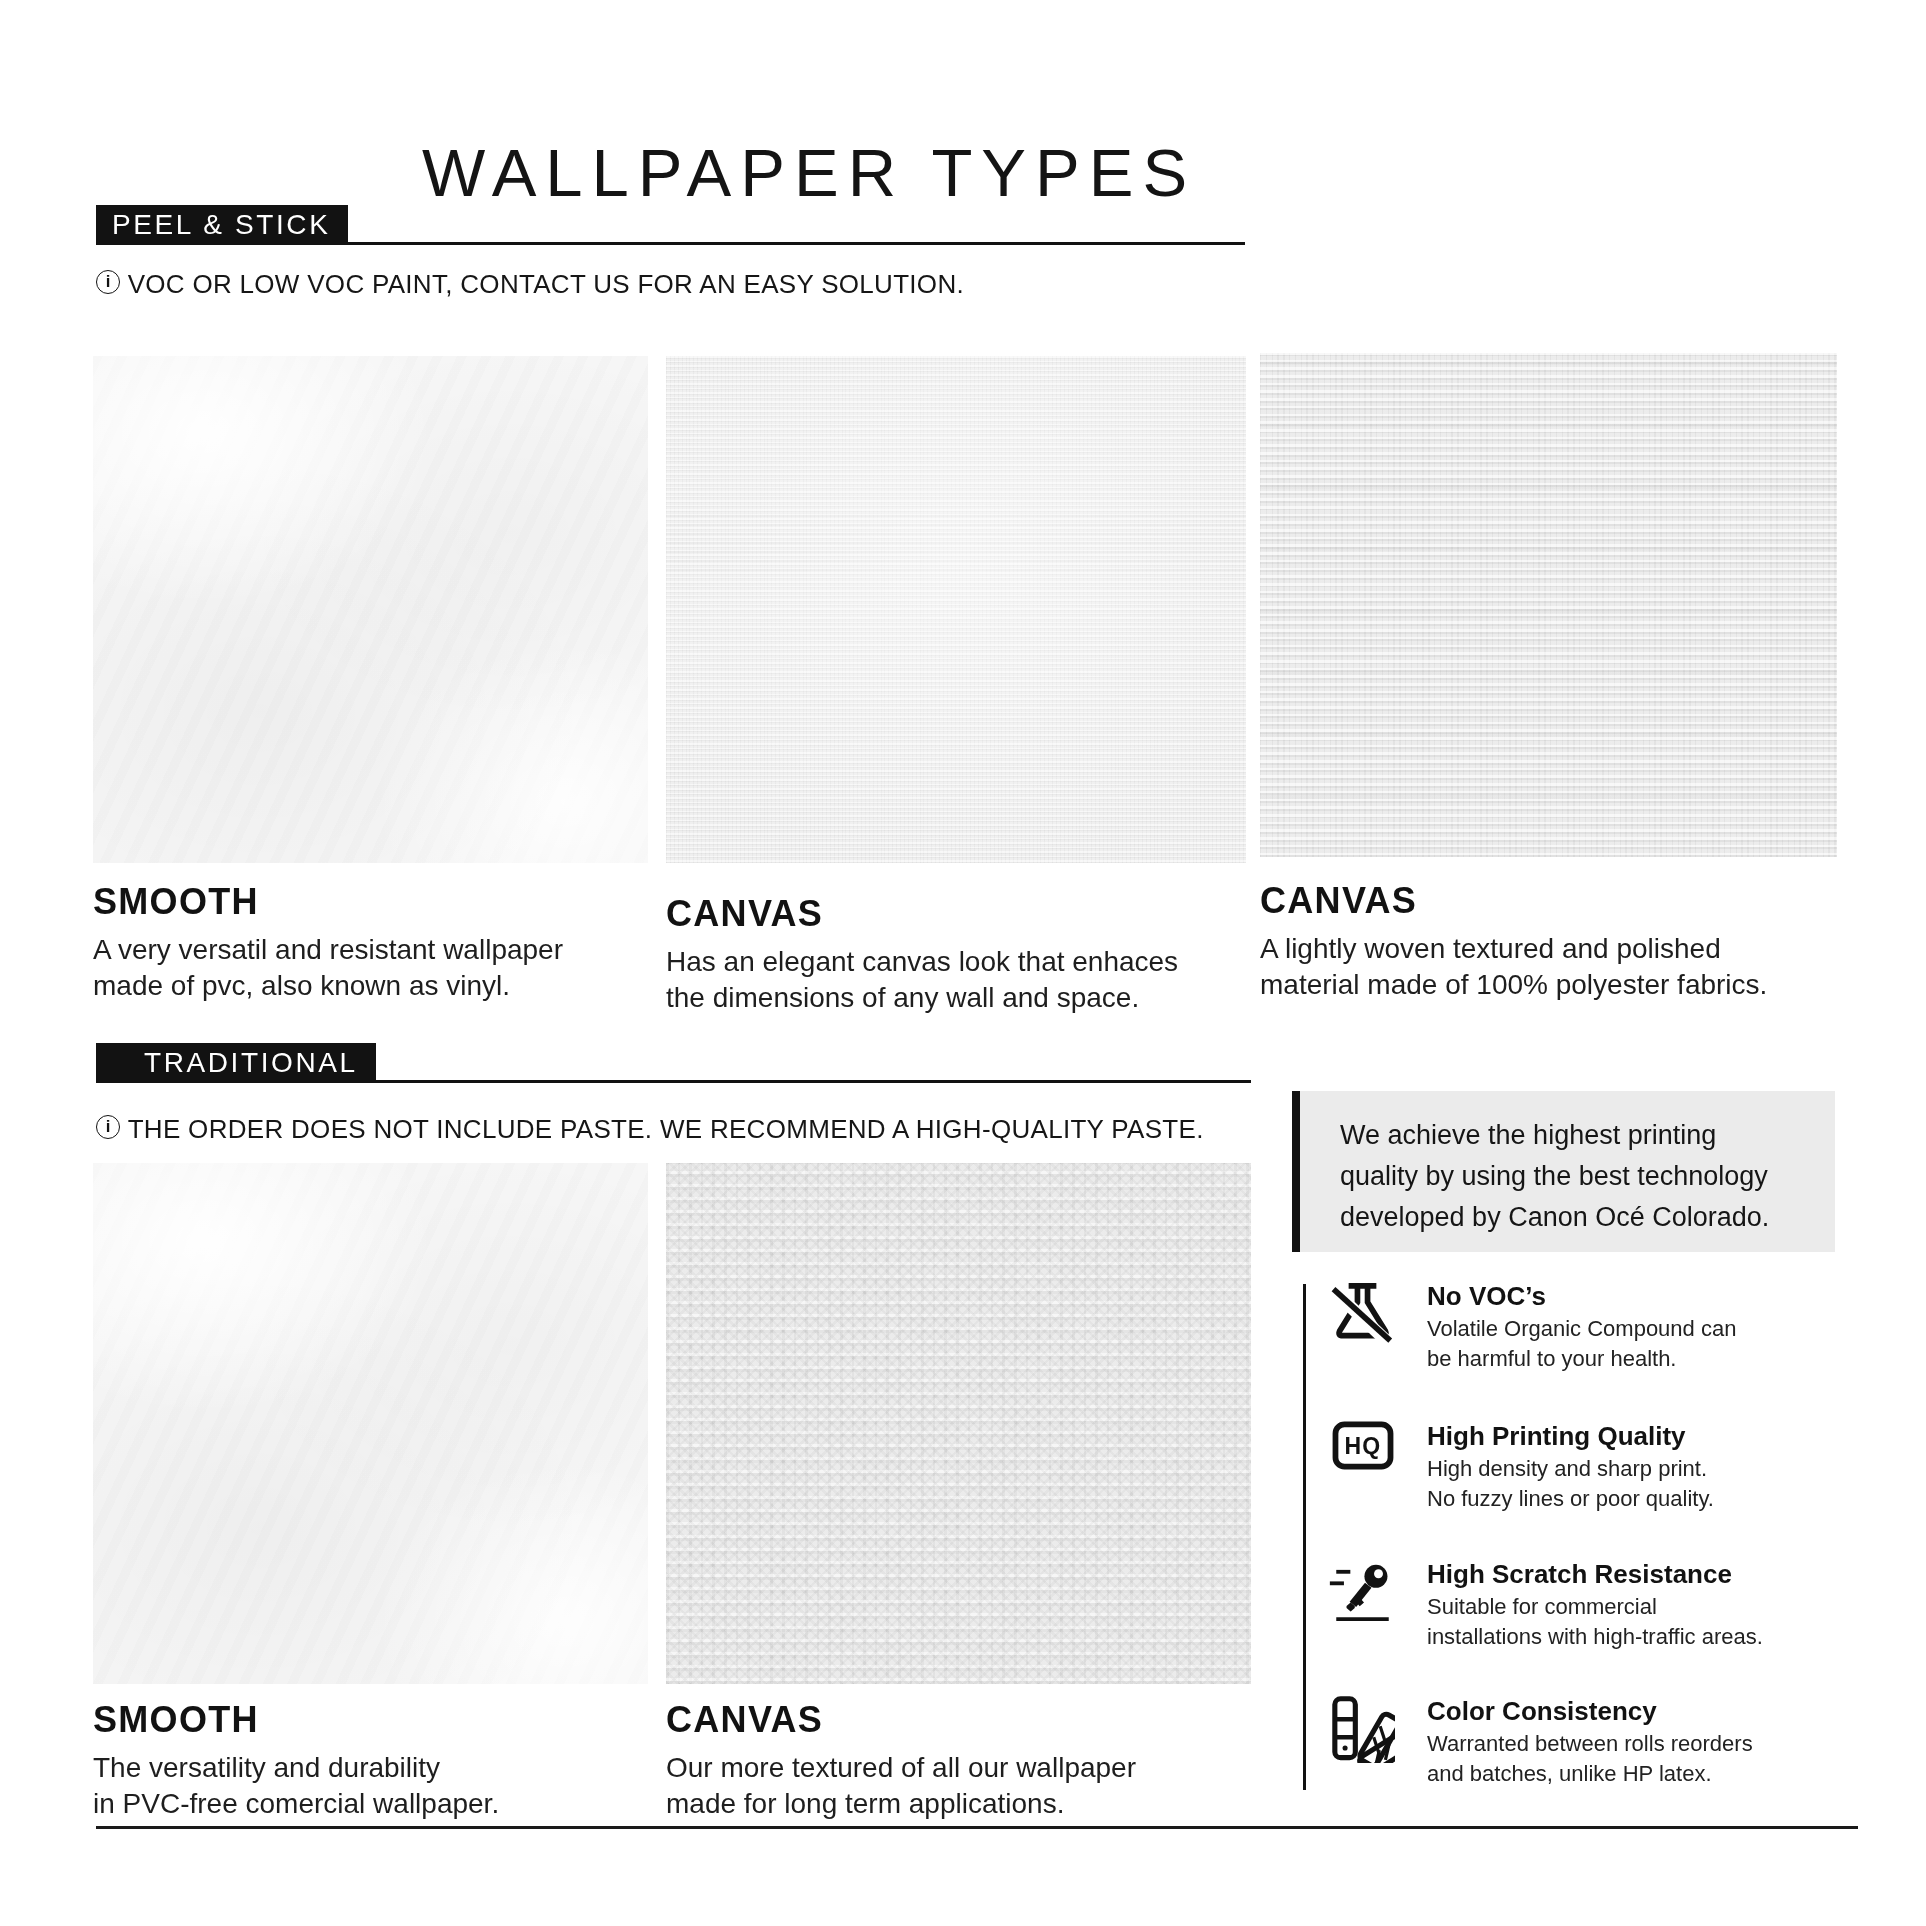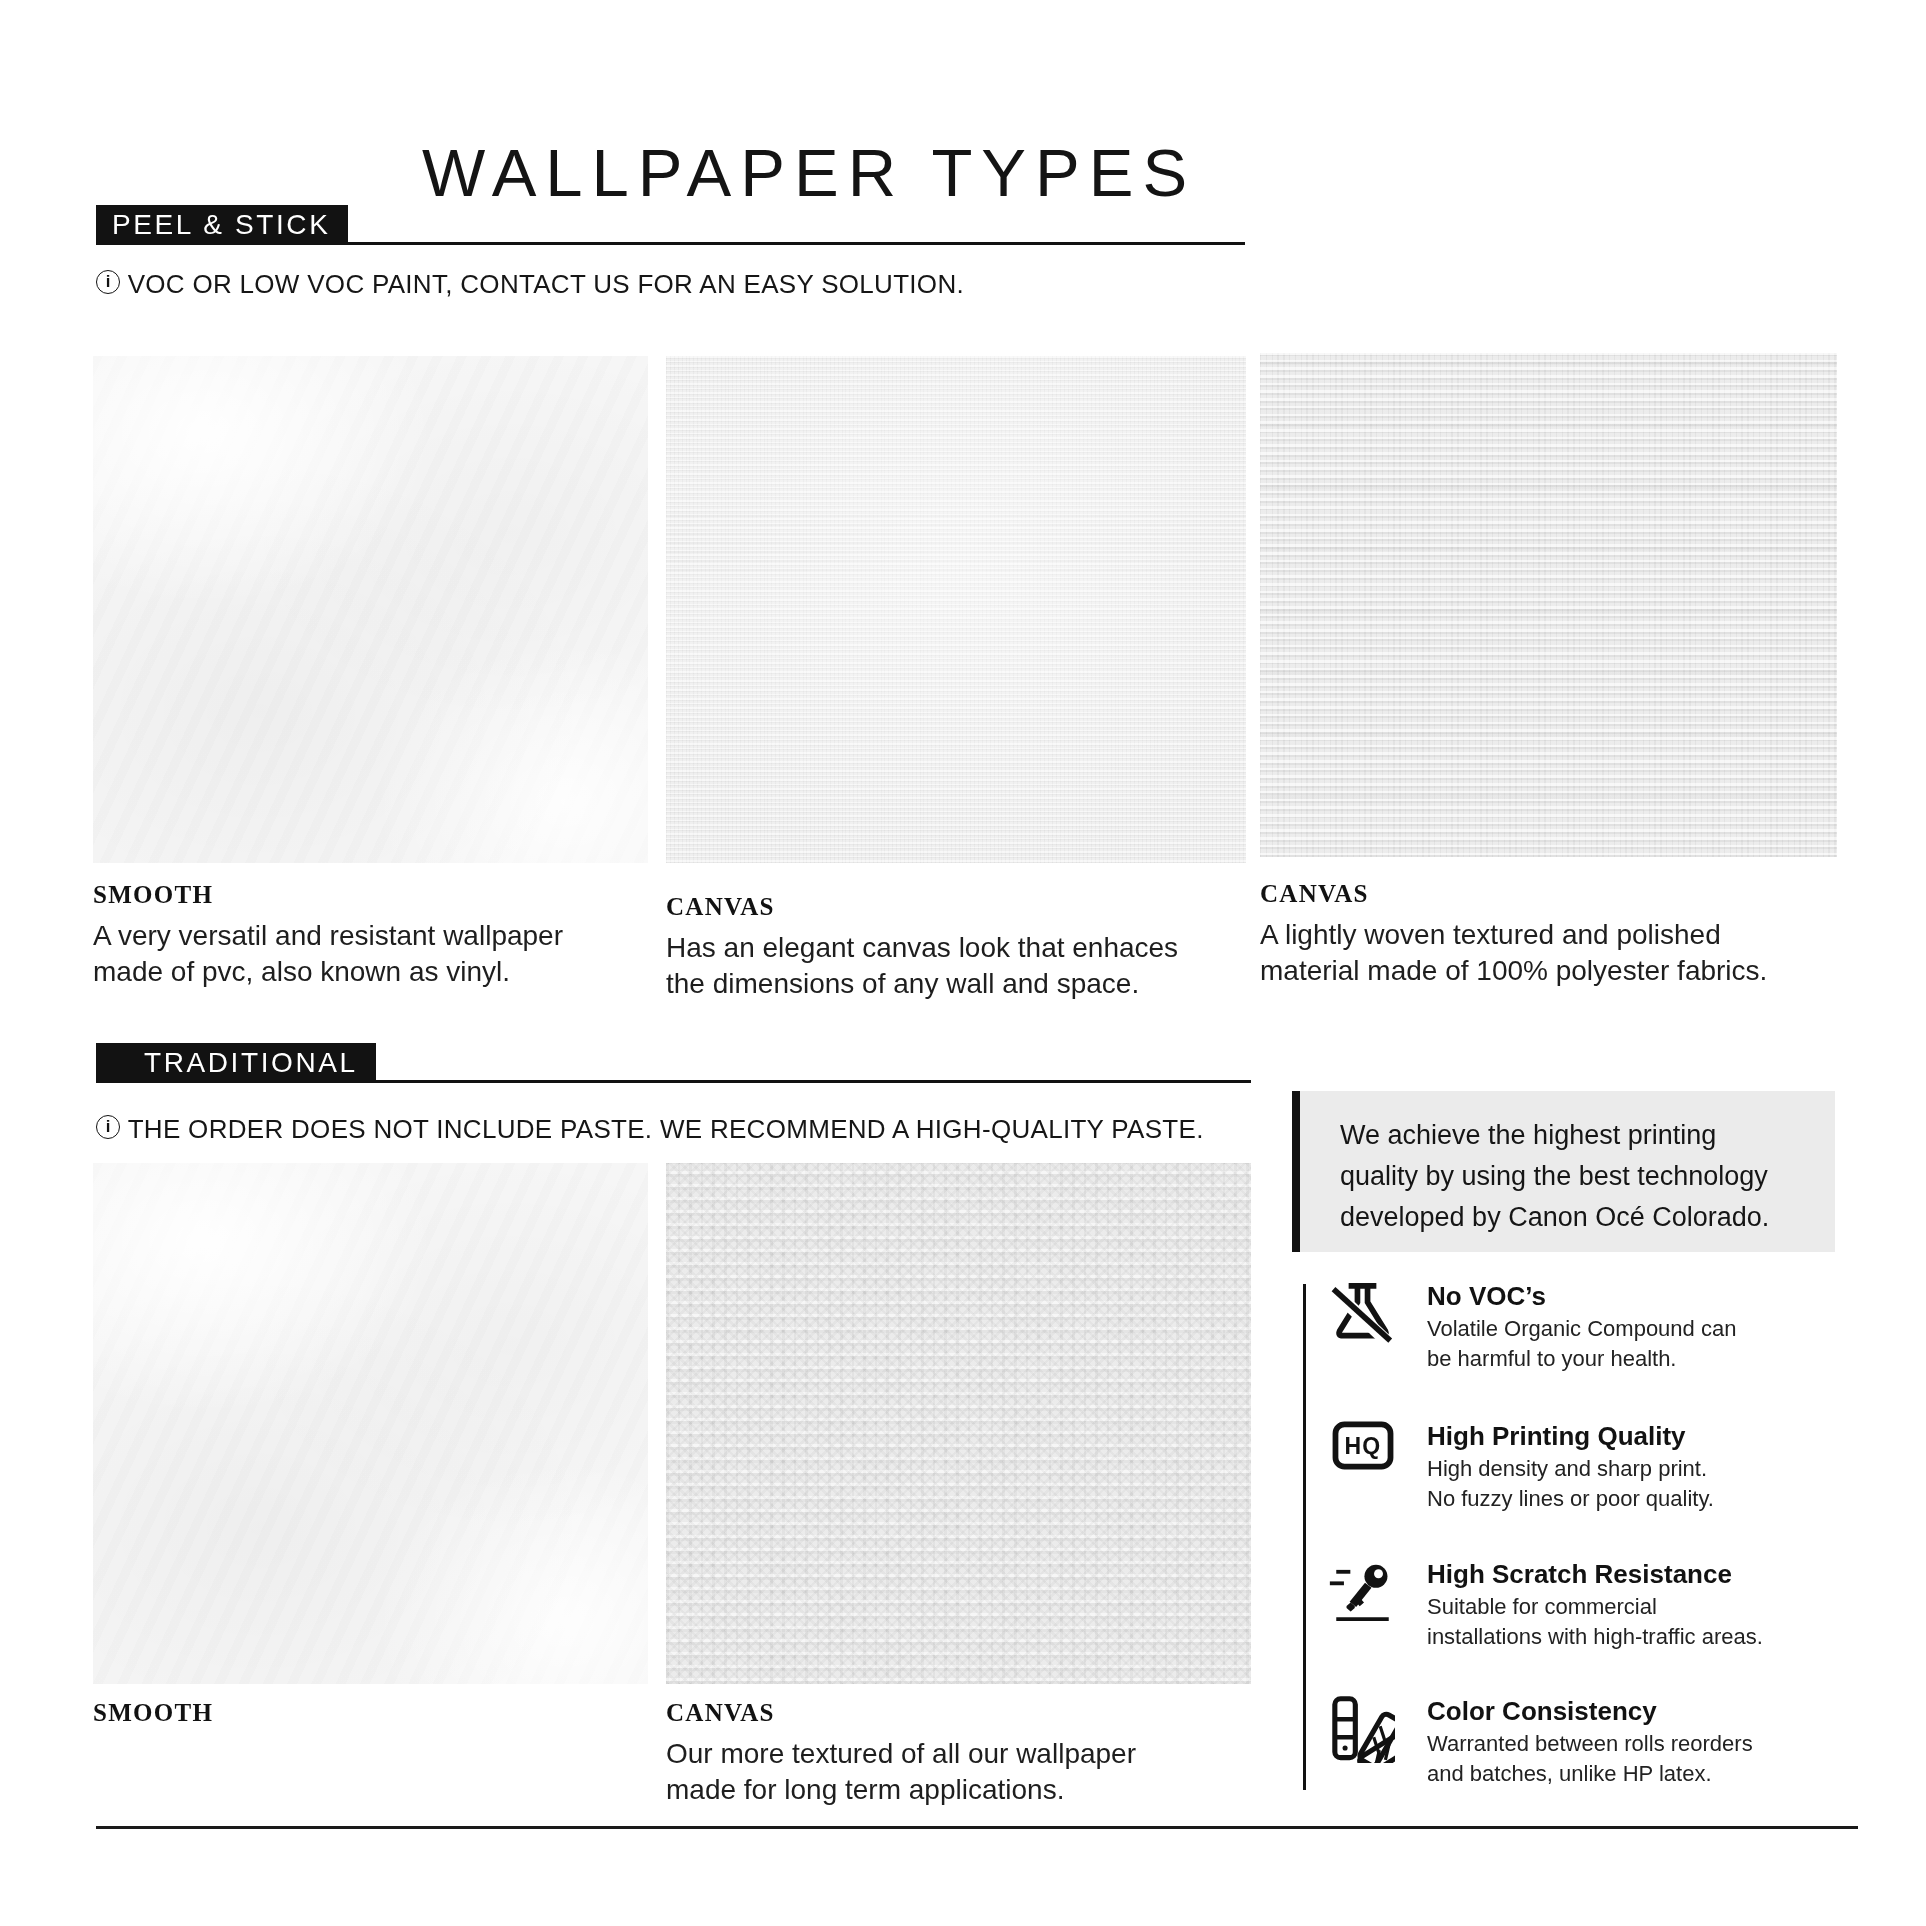--- a/index.html
+++ b/index.html
@@ -23,21 +23,21 @@
   .note{position:absolute;left:96px;display:flex;align-items:flex-start;}
   .info-icon{
     flex:0 0 auto;width:22px;height:22px;border:1.9px solid #121212;border-radius:50%;
     display:flex;align-items:center;justify-content:center;
     font-size:16.7px;font-weight:600;line-height:1;margin-top:1.9px;
   }
   .note-text{margin-left:7.7px;font-size:26px;line-height:32px;letter-spacing:0.3px;color:#161616;}
   
   .col{position:absolute;}
   .swatch{width:100%;}
-  .swatch-label{font-size:25px;font-weight:600;letter-spacing:1.3px;color:#121212;font-family:Liberation Serif, serif;}
+  .swatch-label{font-size:36px;font-weight:600;letter-spacing:1.3px;color:#121212;}
   .swatch-desc{margin-top:9px;font-size:28px;line-height:36px;color:#1e1e1e;}
   
   .tex-smooth{
     background-color:#f6f6f6;
     background-image:
       radial-gradient(ellipse 385px 289px at 20% 15%, rgba(255,255,255,0.95), rgba(255,255,255,0) 60%),
       radial-gradient(ellipse 449px 321px at 75% 35%, rgba(0,0,0,0.022), rgba(0,0,0,0) 60%),
       radial-gradient(ellipse 514px 398px at 30% 70%, rgba(0,0,0,0.030), rgba(0,0,0,0) 65%),
       radial-gradient(ellipse 321px 270px at 85% 88%, rgba(255,255,255,0.85), rgba(255,255,255,0) 60%),
       repeating-linear-gradient(115deg, rgba(0,0,0,0.012) 0 9px, rgba(255,255,255,0.02) 9px 22px);
@@ -131,20 +131,24 @@
   <div class="note" style="top:1113px;">
     <span class="info-icon">i</span>
     <span class="note-text">
       <div>THE ORDER DOES NOT INCLUDE PASTE. WE RECOMMEND A HIGH-QUALITY PASTE.</div>
     </span>
   </div>
 
   <div class="col" style="left:93px;top:1163px;width:555px;">
     <div class="swatch tex-smooth" style="height:521px;"></div>
     <div class="swatch-label" style="margin-top:15.4px;">SMOOTH</div>
+    <div class="swatch-desc">
+      <div>The versatility and durability</div>
+      <div>in PVC-free comercial wallpaper.</div>
+    </div>
   </div>
 
   <div class="col" style="left:666px;top:1163px;width:585px;">
     <div class="swatch tex-canvas-coarse" style="height:521px;"></div>
     <div class="swatch-label" style="margin-top:15.4px;">CANVAS</div>
     <div class="swatch-desc">
       <div>Our more textured of all our wallpaper</div>
       <div>made for long term applications.</div>
     </div>
   </div>

